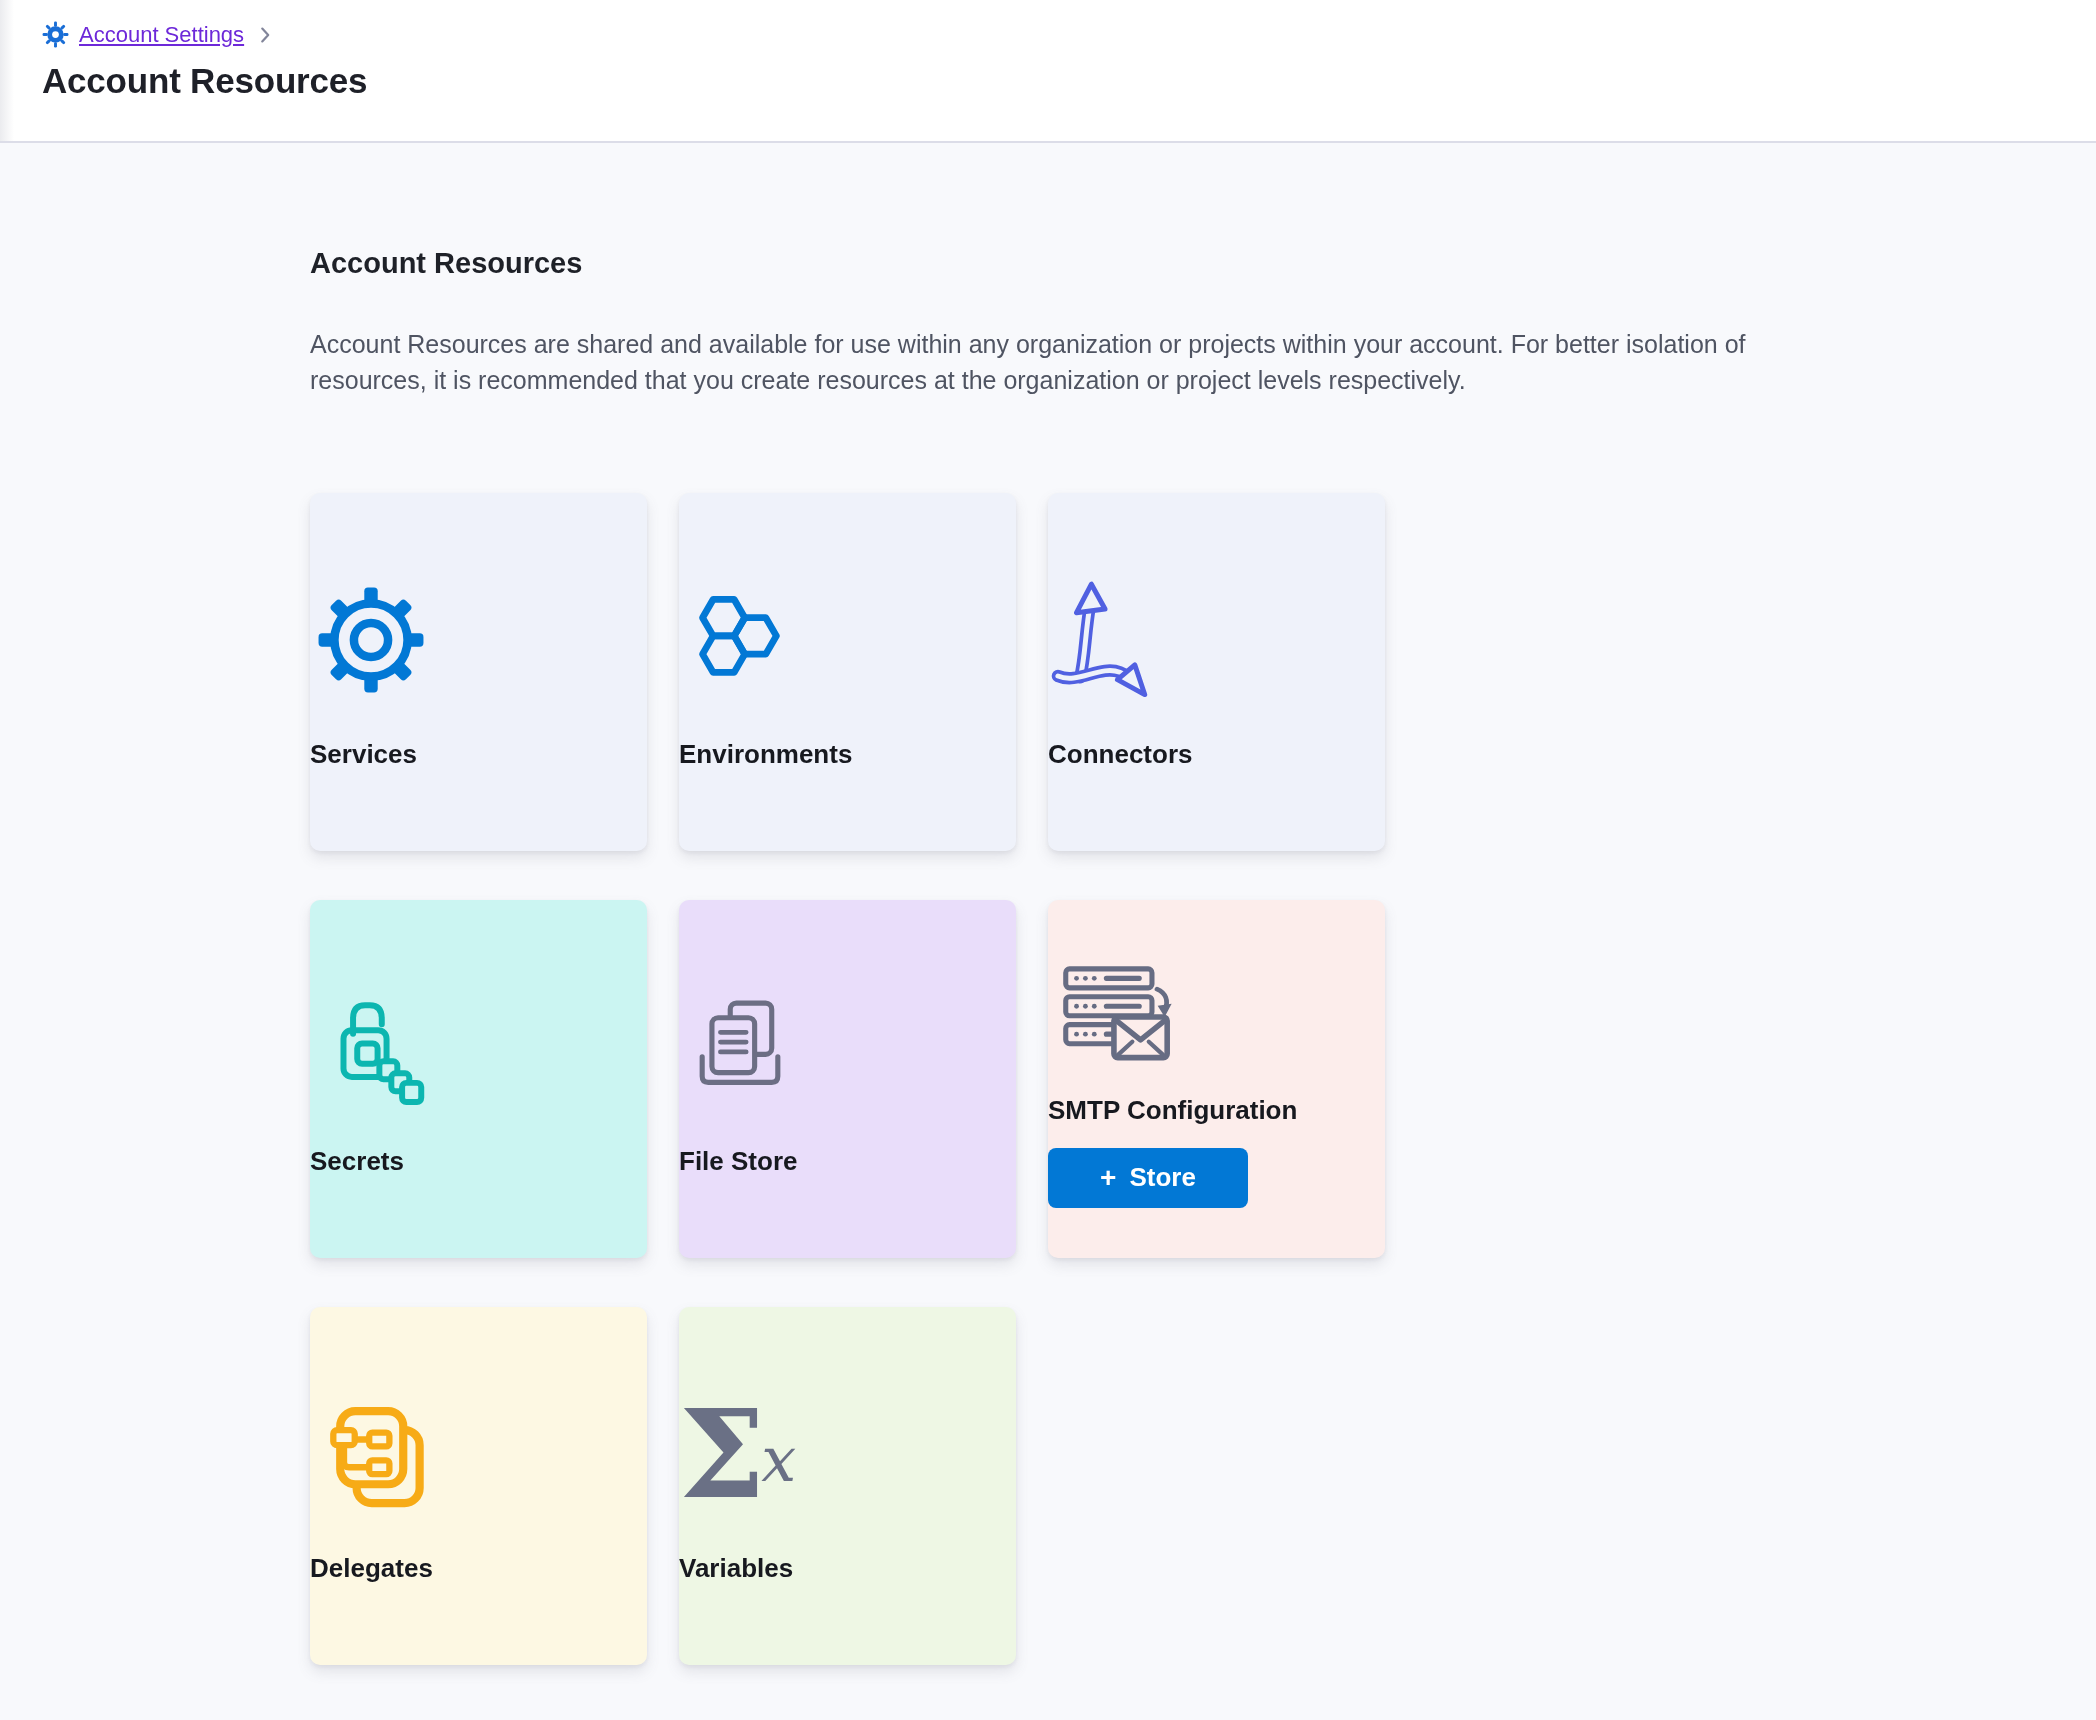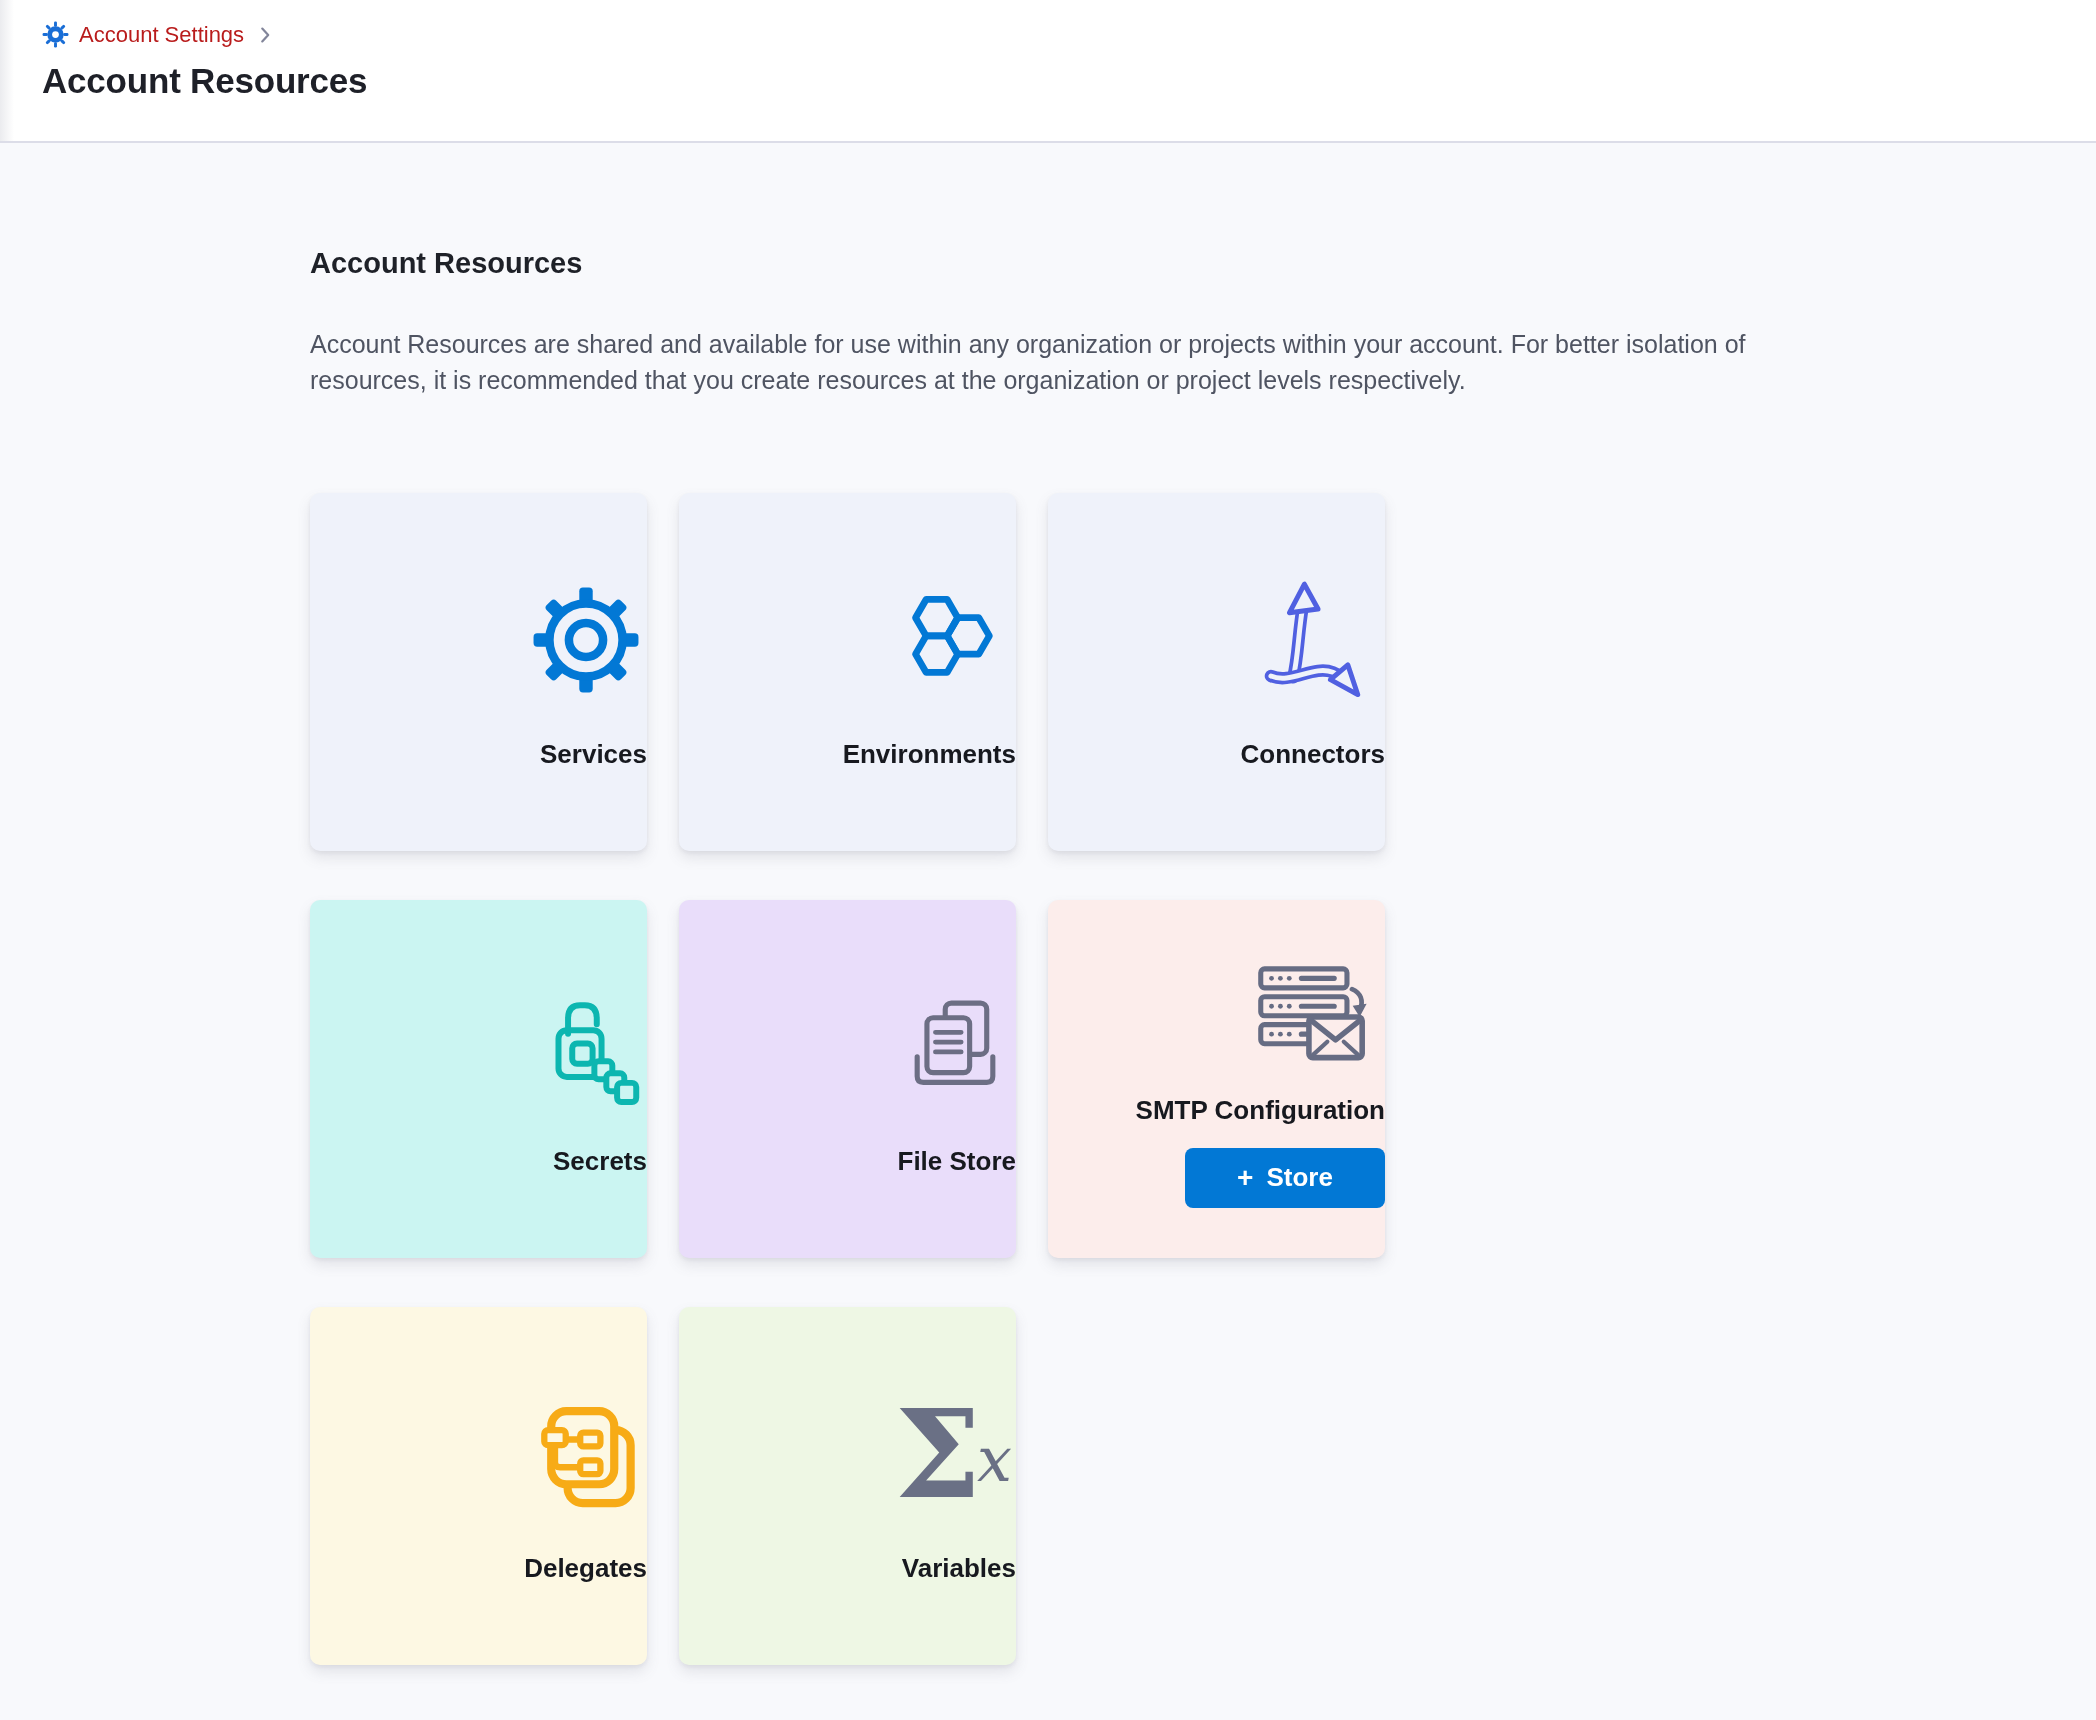--- a/index.html
+++ b/index.html
@@ -40,21 +40,21 @@
   .grid {
     display:grid;
     grid-template-columns:repeat(3, 337px);
     gap:49px 32px;
   }
   .card {
     height:358px;
     border-radius:10px;
     background:var(--card-bg);
     box-shadow:0 2px 4px rgba(40,41,61,.06), 0 7px 14px rgba(96,97,112,.14);
-    display:flex; flex-direction:column; align-items:flex-end; justify-content:center;
+    display:flex; flex-direction:column; align-items:flex-start; justify-content:center;
     cursor:pointer;
   }
   .card-icon { height:130px; display:flex; align-items:center; justify-content:center; margin-bottom:34px; }
   .card-label { font-size:26px; font-weight:600; color:#17191f; }
   .card--smtp .card-icon { height:128px; margin-bottom:16px; }
   .setup-btn {
     margin-top:22px;
     width:200px; height:60px;
     border:none; border-radius:8px;
     color:#ffffff; font-size:26px; font-weight:600; font-family:inherit;
@@ -82,21 +82,21 @@
           <rect x="10.7" y="0.5" width="2.6" height="4.6" rx="1.1" transform="rotate(135 12 12)"></rect>
           <rect x="10.7" y="0.5" width="2.6" height="4.6" rx="1.1" transform="rotate(180 12 12)"></rect>
           <rect x="10.7" y="0.5" width="2.6" height="4.6" rx="1.1" transform="rotate(225 12 12)"></rect>
           <rect x="10.7" y="0.5" width="2.6" height="4.6" rx="1.1" transform="rotate(270 12 12)"></rect>
           <rect x="10.7" y="0.5" width="2.6" height="4.6" rx="1.1" transform="rotate(315 12 12)"></rect>
         </g>
         <circle cx="12" cy="12" r="7.3"></circle>
         <circle cx="12" cy="12" r="3" fill="#ffffff"></circle>
       </svg>
     </span>
-    <a class="breadcrumb-link" style="color: #b91c1c;">Account Settings</a>
+    <a class="breadcrumb-link" style="color: #6d28d9; text-decoration: underline;">Account Settings</a>
     <span>
       <svg width="22" height="22" viewBox="0 0 24 24" fill="none" stroke="#82859a" stroke-width="2.4" stroke-linecap="round" stroke-linejoin="round">
         <path d="M9 5 L15.5 12 L9 19"></path>
       </svg>
     </span>
   </div>
   <h1 class="page-title">Account Resources</h1>
 </header>
 
 <main>

